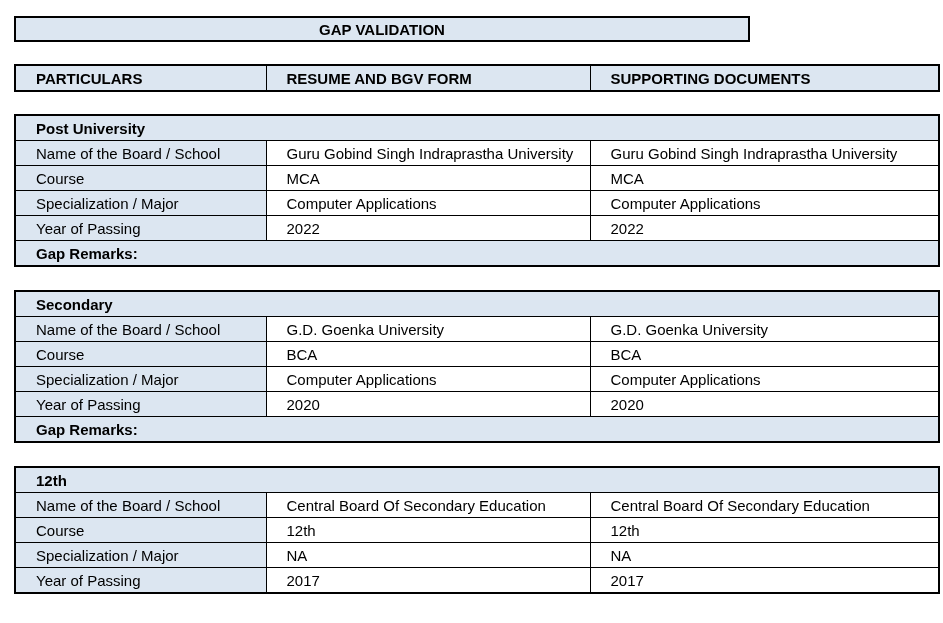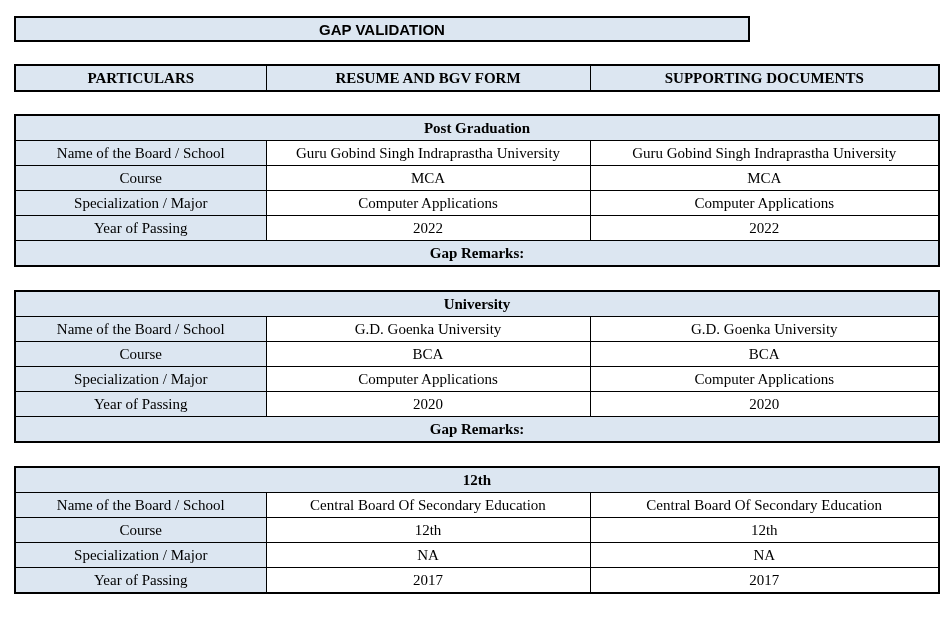--- a/index.html
+++ b/index.html
@@ -38,26 +38,25 @@
   .mt-a { margin-top: 22px; }
   .mt-b { margin-top: 22px; }
   .mt-c { margin-top: 23px; }
   .mt-d { margin-top: 23px; }
   table.grid col.c1 { width: 251px; }
   table.grid col.c2 { width: 324px; }
   table.grid col.c3 { width: 349px; }
   table.grid th, table.grid td {
     border: 1px solid #000000;
     height: 24px;
-    padding: 0 4px;
-    text-align: center;
+    padding: 0 20px;
+    text-align: left;
     vertical-align: middle;
     overflow: hidden;
     white-space: nowrap;
-    font-family: Liberation Serif, serif;
   }
   table.grid th { font-weight: bold; border-bottom-width: 2px; }
   .fill { background: #dce6f1; }
   .section-head { font-weight: bold; border-bottom-width: 2px; }
   .remarks { font-weight: bold; border-top-width: 2px; }
 </style>
 </head>
 <body>
 
 <div class="page">
@@ -80,21 +79,21 @@
     </table>
 
   <table class="grid mt-b">
     <colgroup>
         <col class="c1">
         <col class="c2">
         <col class="c3">
       </colgroup>
     <tbody>
         <tr>
-      <td class="fill section-head" colspan="3">Post Graduation</td>
+      <td class="fill section-head" colspan="3">Post University</td>
     </tr>
     <tr>
       <td class="fill">Name of the Board / School</td>
       <td>Guru Gobind Singh Indraprastha University</td>
       <td>Guru Gobind Singh Indraprastha University</td>
     </tr>
     <tr>
       <td class="fill">Course</td>
       <td>MCA</td>
       <td>MCA</td>
@@ -116,21 +115,21 @@
     </table>
 
   <table class="grid mt-c">
     <colgroup>
         <col class="c1">
         <col class="c2">
         <col class="c3">
       </colgroup>
     <tbody>
         <tr>
-      <td class="fill section-head" colspan="3">University</td>
+      <td class="fill section-head" colspan="3">Secondary</td>
     </tr>
     <tr>
       <td class="fill">Name of the Board / School</td>
       <td>G.D. Goenka University</td>
       <td>G.D. Goenka University</td>
     </tr>
     <tr>
       <td class="fill">Course</td>
       <td>BCA</td>
       <td>BCA</td>

